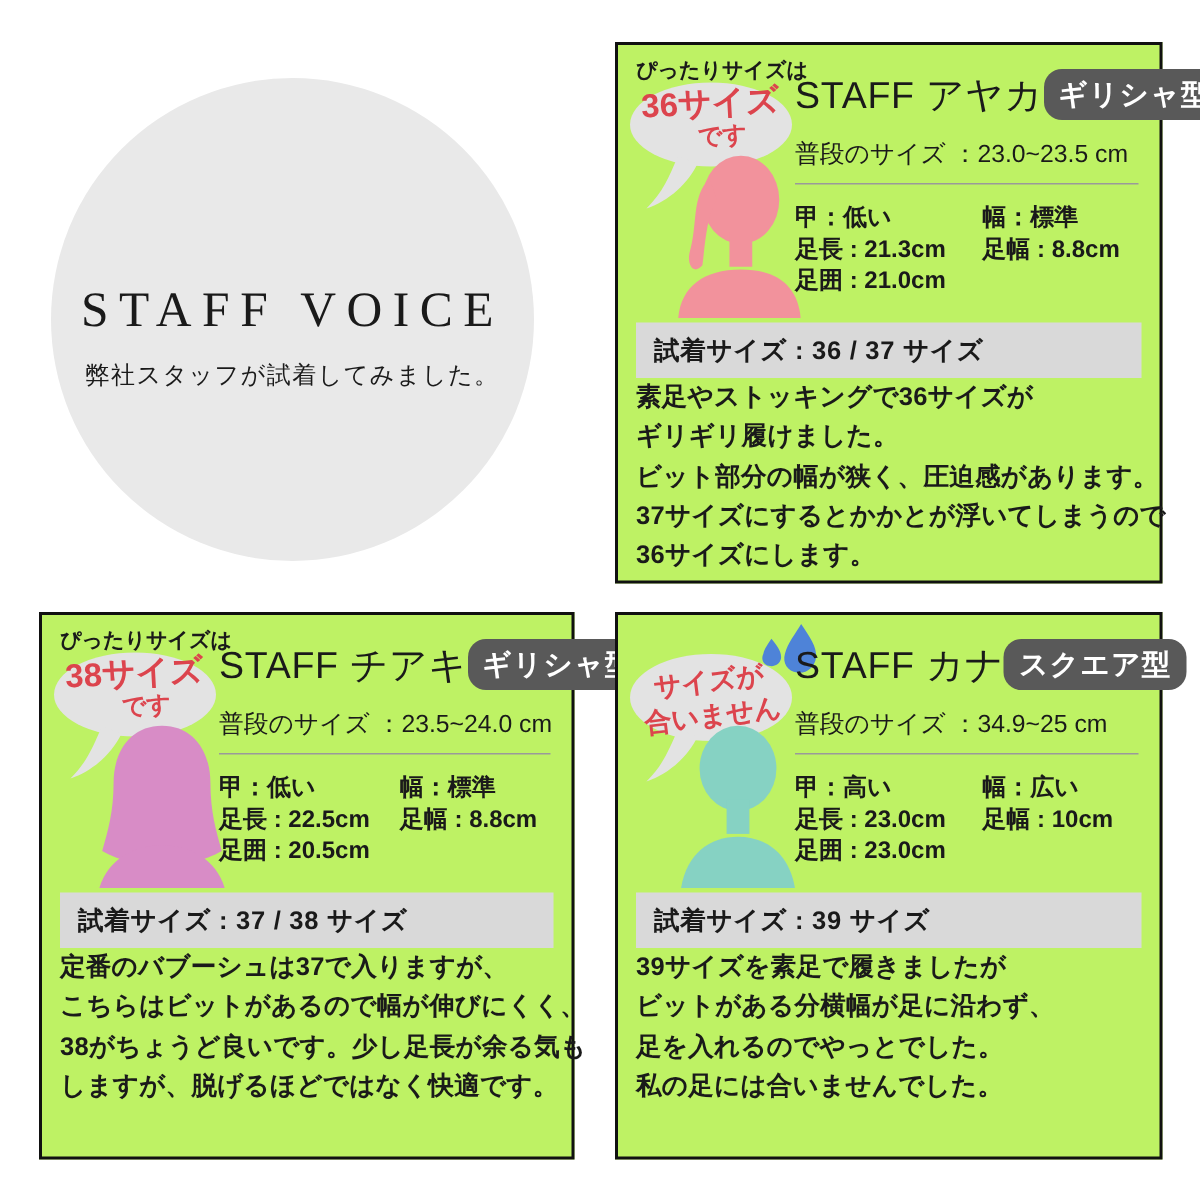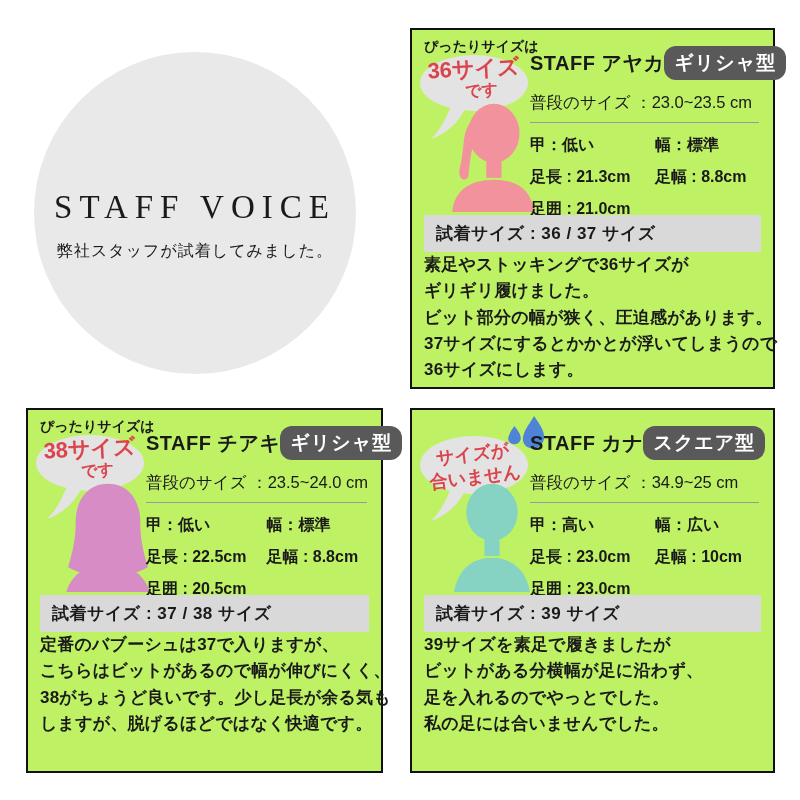--- a/index.html
+++ b/index.html
@@ -53,33 +53,33 @@
   #panel-kana .bubble-line1 { font-size:18px; }
   #panel-kana .bubble-line2 { font-size:18px; margin-left:0; }
 
   .sweat-drops { position:absolute; left:94px; top:6px; width:40px; height:36px; }
   .sweat-drops path { fill: var(--drop-blue, #4e83d8); }
 
   .silhouette { position:absolute; left:30px; top:70px; width:100px; height:112px; }
 
   .panel-right { position:absolute; left:118px; top:16px; right:14px; }
   .header-row { display:flex; align-items:center; justify-content:space-between; }
-  .staff-name { font-size:20px; font-weight:700; letter-spacing:0.5px; white-space:nowrap; }
+  .staff-name { font-size:25px; font-weight:400; letter-spacing:0.5px; white-space:nowrap; }
   .foot-badge {
     background: var(--badge-gray, #595959); color:#fff;
     font-size:19px; font-weight:700; letter-spacing:1px;
     padding:4px 10px; border-radius:12px; white-space:nowrap;
   }
   .usual-size {
     margin-top:12px; font-size:16.5px; font-weight:400; white-space:nowrap;
     padding-bottom:8px; border-bottom:1.5px solid var(--rule-gray, #9a9a9a);
   }
   .specs {
     margin-top:12px; display:grid; grid-template-columns:1.2fr 1fr;
-    row-gap:11px; font-size:16px; font-weight:700;
+    font-size:16px; font-weight:700;
   }
   .specs span { white-space:nowrap; }
 
   .fitting-bar {
     position:absolute; left:12px; right:12px; top:185px;
     background: var(--bar-gray, #d9d9d9);
     font-size:17px; font-weight:700; letter-spacing:0.5px;
     padding:7px 12px; box-sizing:border-box; white-space:nowrap;
   }
   .comment {

